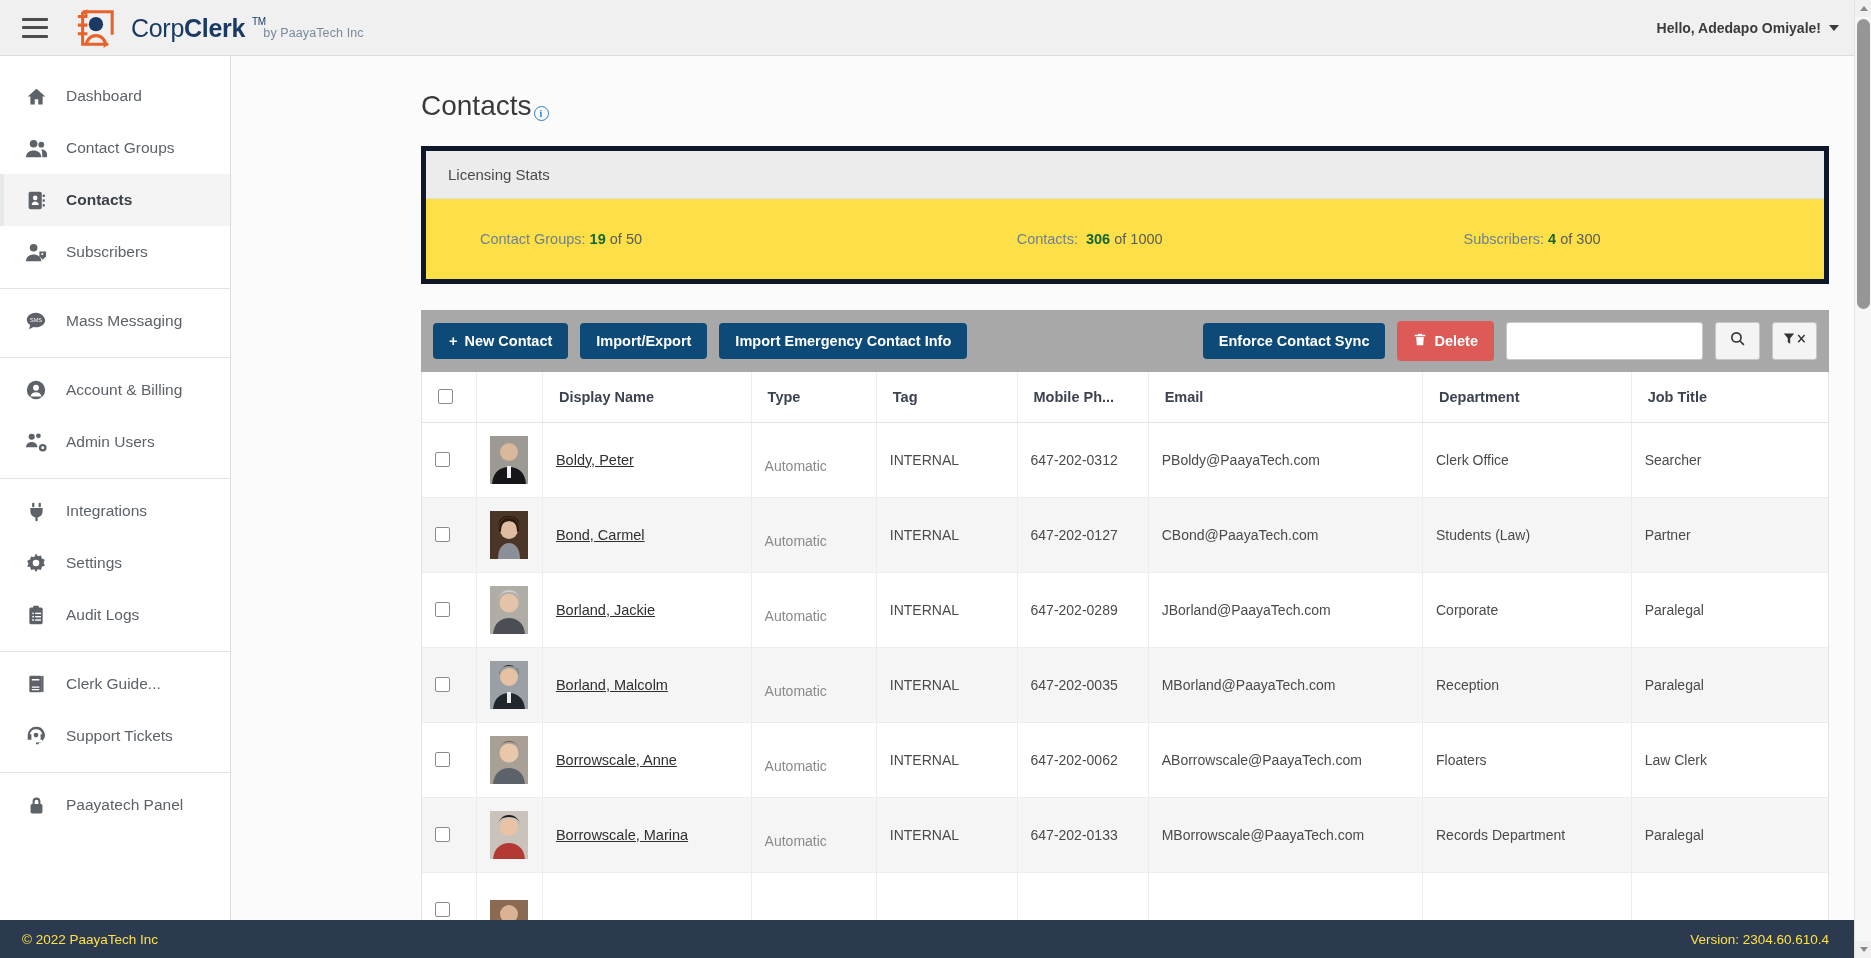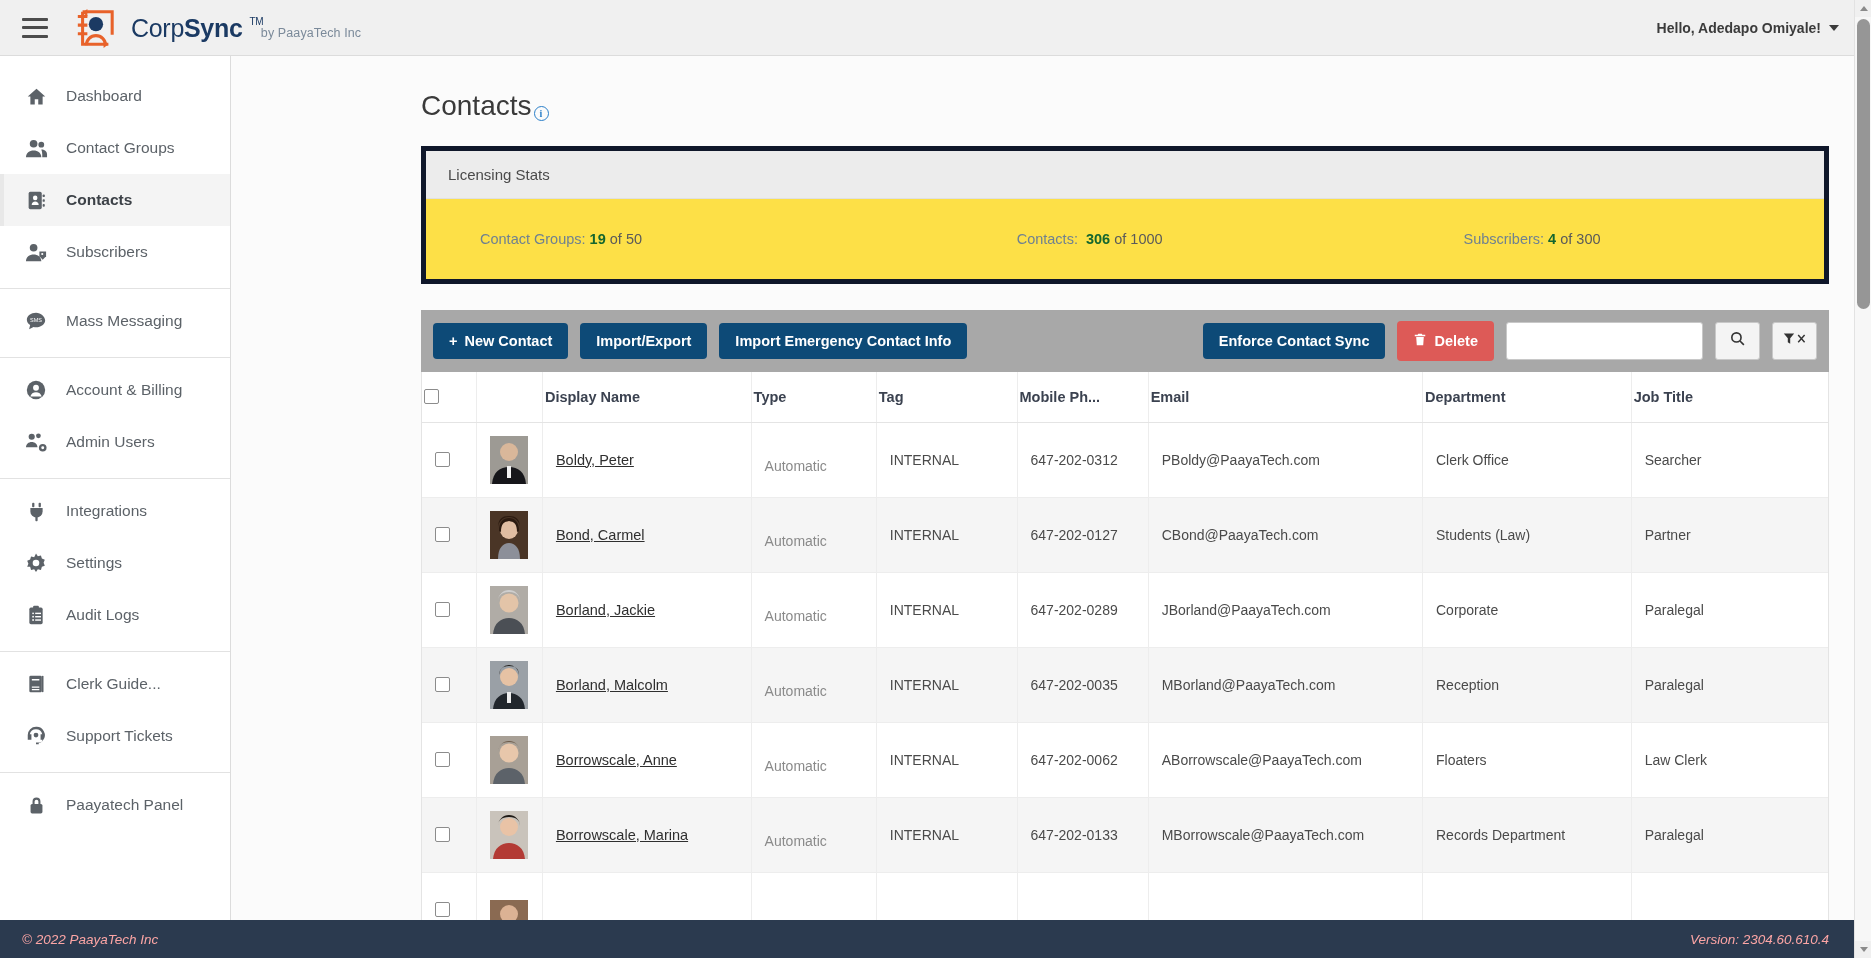--- a/index.html
+++ b/index.html
@@ -102,21 +102,21 @@
   .icon-btn {
     width:45px;height:38px;background:#f4f4f4;border:1px solid #c8c8c8;border-radius:3px;
     display:flex;align-items:center;justify-content:center;cursor:pointer;color:#333;
   }
 
   
   .table-wrap { background:#fff; border:1px solid #e4e4e4; border-top:none; }
   table { border-collapse: collapse; width:100%; table-layout: fixed; }
   th {
     text-align:left; font-size:14.5px; font-weight:700; color:#3b4250;
-    padding: 17px 2px; border-bottom:1px solid #e4e4e4; border-right:1px solid #ededed;
+    padding: 17px 16px; border-bottom:1px solid #e4e4e4; border-right:1px solid #ededed;
     background:#fff; vertical-align: middle;
   }
   td {
     font-size:14px; color:#4a4a4a; padding: 13px 13px;
     border-bottom:1px solid #ededed; border-right:1px solid #ededed;
     vertical-align: middle; height: 63px;
   }
   tr.alt td { background:#f5f5f5; }
   th:last-child, td:last-child { border-right:none; }
   .col-chk { width: 46px; }
@@ -128,22 +128,22 @@
   .col-email { width: 230px; }
   .col-dept { width: 175px; }
   .col-job { width: 165px; }
   .chk { width:15px;height:15px;border:1px solid #8c8c8c;border-radius:2px;background:#fff;cursor:pointer;display:block; }
   .name-link { color:#2f2f2f; text-decoration:underline; font-size:14.5px; cursor:pointer; }
   .type-cell { color:#8a8a8a; font-size:14px; padding-top: 26px; }
   .avatar { width:38px; height:48px; display:block; border:0; object-fit:cover; }
 
   
   .footer {
-    height: 38px; flex:0 0 38px; background:#2b3a4f; color:#fca5a5;
-    display:flex; align-items:center; padding: 12px 22px; font-size:13.5px;font-style:italic;
+    height: 38px; flex:0 0 38px; background:#2b3a4f; color:#fde047;
+    display:flex; align-items:center; padding: 12px 22px; font-size:13.5px;
   }
   .footer .ver { margin-left:auto; padding-right: 20px;}
 
   
   .scrollbar {
     position:absolute; top:0; right:0; width:17px; height:958px;
     background:#f7f7f7; border-left:1px solid #e2e2e2; z-index:40;
   }
   .sb-arrow { width:17px;height:17px;display:flex;align-items:center;justify-content:center;background:#f0f0f0;}
   .sb-arrow i { width:0;height:0;border-left:4px solid transparent;border-right:4px solid transparent; }
@@ -171,21 +171,21 @@
             <path d="M13 5 V39 H40"></path>
             <path d="M8 10 H18 M8 19 H18 M8 28 H18"></path>
           </g>
           <path d="M13 6 l5 -4 l0 8 z" fill="#e8622a"></path>
           <path d="M40 39 l-5 -4 l0 8 z" fill="#e8622a"></path>
           <circle cx="27" cy="18" r="7.5" fill="#1b3a63"></circle>
           <path d="M17 40 a10 10 0 0 1 20 0" fill="none" stroke="#e8622a" stroke-width="3.2"></path>
         </svg>
       </span>
       <span class="brand-text">
-        <span class="brand-name"><span>Corp</span><b>Sync</b><span class="tm">TM</span></span>
+        <span class="brand-name"><span>Corp</span><b>Clerk</b><span class="tm">TM</span></span>
         <span class="brand-sub">by PaayaTech Inc</span>
       </span>
     </div>
     <div class="greeting">
       <span>Hello, Adedapo Omiyale!</span>
       <span class="caret-down"></span>
     </div>
   </div>
 
   <div class="body-wrap">

